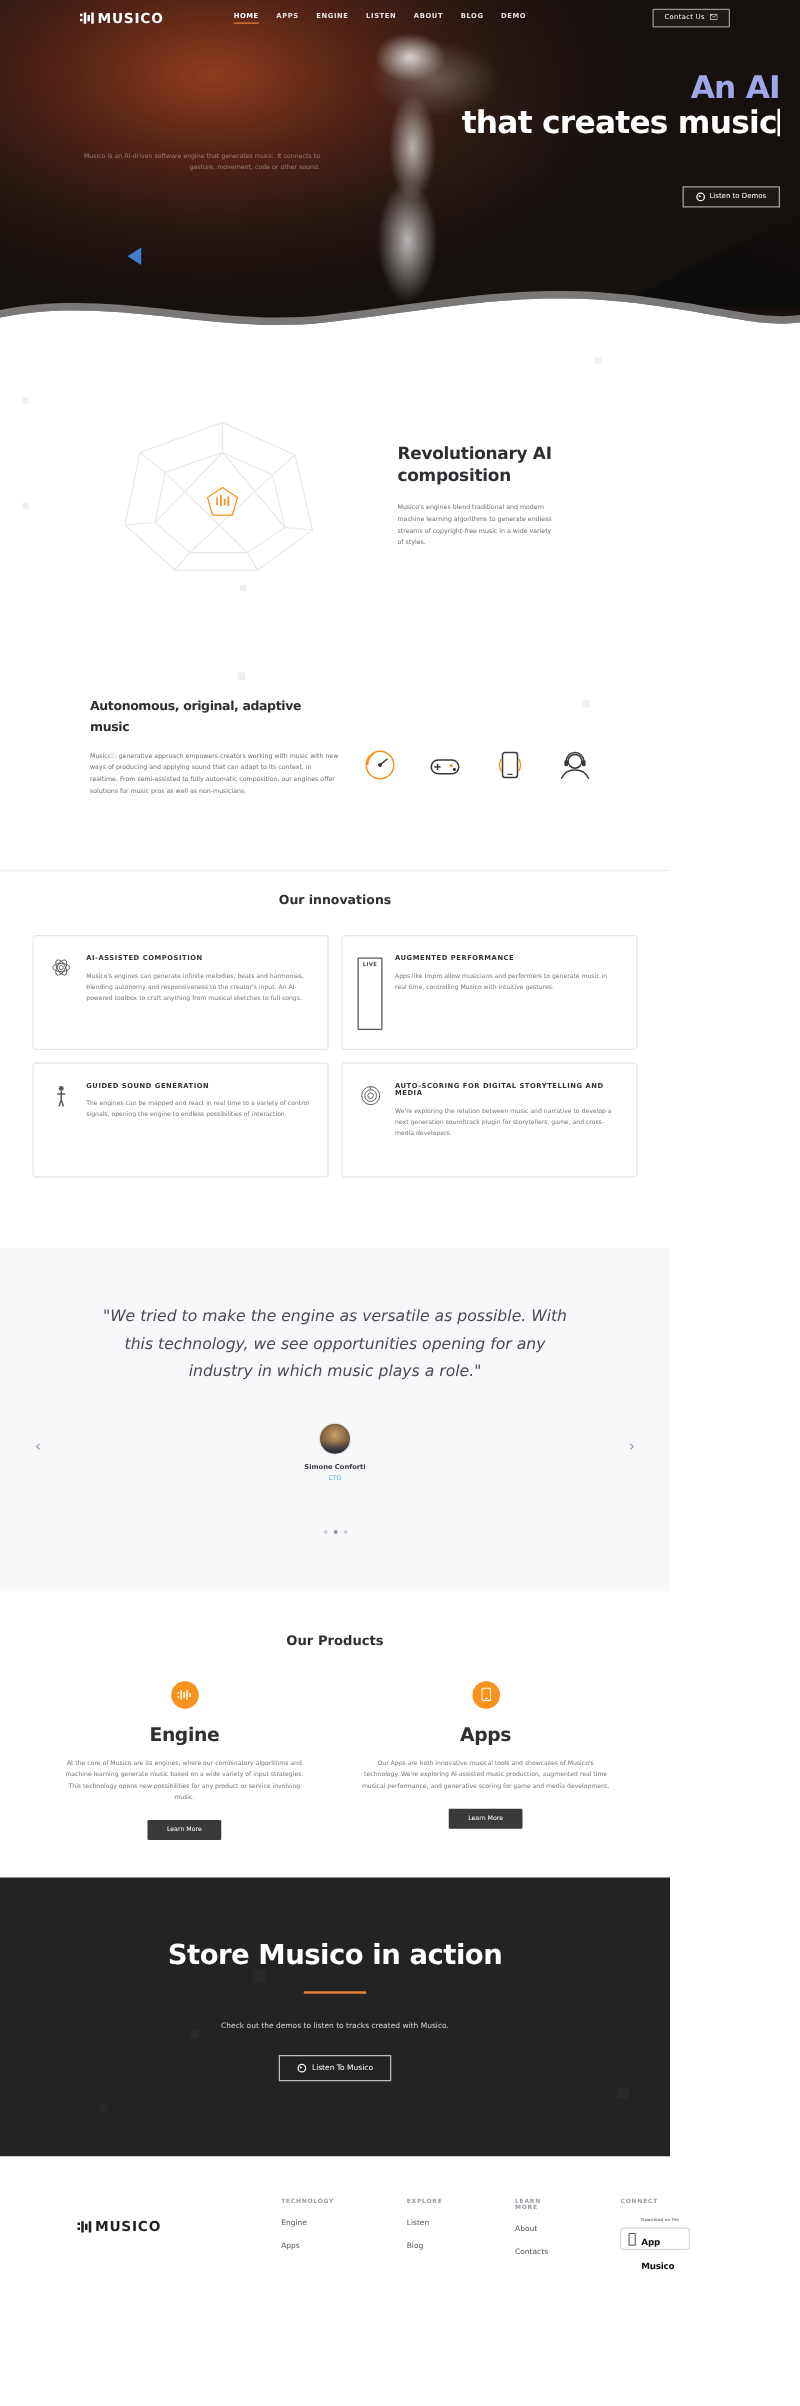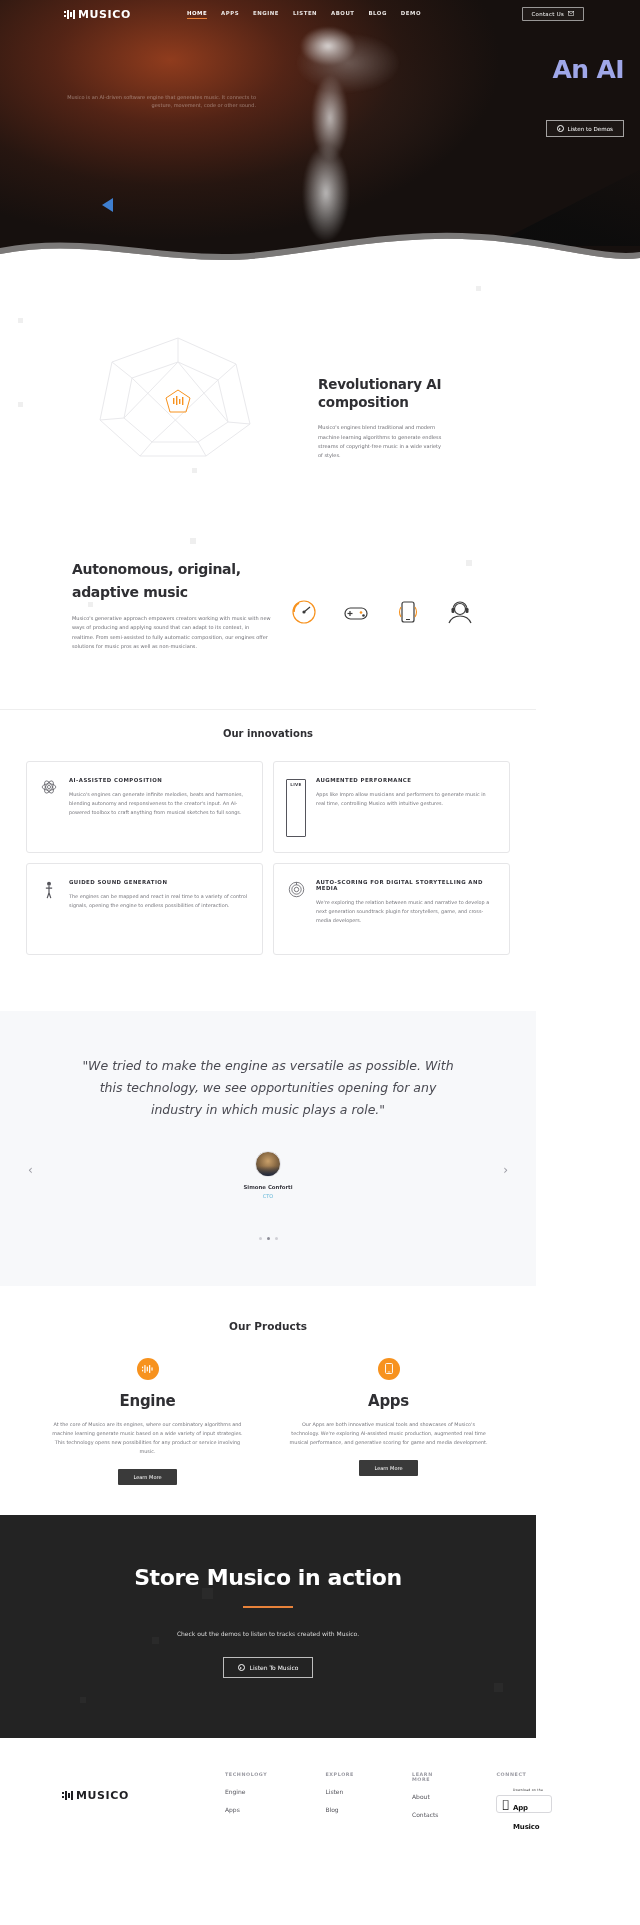--- a/index.html
+++ b/index.html
@@ -117,38 +117,38 @@
   }
 
   
   .sec-revo {
     position: relative;
     padding: 56px 0 70px;
     display: flex; align-items: flex-start;
     background: #fff;
   }
   .poly-wrap { position: relative; width: 200px; height: 130px; margin-left: 78px; margin-top: 4px; }
-  .revo-text { width: 140px; margin-left: 40px; margin-top: 47px; }
+  .revo-text { width: 140px; margin-left: 40px; margin-top: 26px; }
   .revo-title {
     font-size: 13.5px; font-weight: bold; color: #2f2f33;
     line-height: 1.35; letter-spacing: -0.2px;
   }
   .revo-body {
     margin-top: 12px; font-size: 5px; line-height: 1.85; color: #6e6e74; max-width: 125px;
   }
   .dot { position: absolute; background: #efefef; }
 
   
   .sec-auto {
     position: relative; padding: 26px 0 58px;
     display: flex; align-items: flex-start;
   }
   .auto-left { margin-left: 72px; width: 200px; }
   .auto-title {
-    font-size: 14px; font-weight: bold; color: #2f2f33; line-height: 1.65;
+    font-size: 10px; font-weight: bold; color: #2f2f33; line-height: 1.65;
     letter-spacing: -0.3px;
   }
   .auto-body { margin-top: 10px; font-size: 5px; line-height: 1.85; color: #6e6e74; }
   .auto-icons { display: flex; gap: 20px; margin-left: 16px; margin-top: 38px; }
   .auto-ico { width: 32px; height: 32px; position: relative; }
 
   
   .sec-innov { padding: 18px 0 36px; border-top: 1px solid #eeeeee; }
   .innov-title { text-align: center; font-size: 10px; font-weight: bold; color: #2f2f33; }
   .cards {
@@ -283,20 +283,21 @@
           <svg width="6" height="5" viewBox="0 0 12 9">
               <rect x="0.5" y="0.5" width="11" height="8" fill="none" stroke="#fff" stroke-width="1"></rect>
               <path d="M0.5 0.5 L6 5 L11.5 0.5" fill="none" stroke="#fff" stroke-width="1"></path>
             </svg>
         </span>
       </div>
     </nav>
 
     <div class="hero-content">
       <div class="hero-l1">An AI</div>
+      <div class="hero-l2"><span>that creates music</span><span class="hero-caret"></span></div>
       <p class="hero-sub">Musico is an AI-driven software engine that generates music. It connects to gesture, movement, code or other sound.</p>
       <div class="hero-btn">
         <span class="play-ico"></span>
         <span>Listen to Demos</span>
       </div>
     </div>
 
     <div class="hero-prev"></div>
 
     <svg class="hero-wave" viewBox="0 0 640 44" preserveAspectRatio="none">

